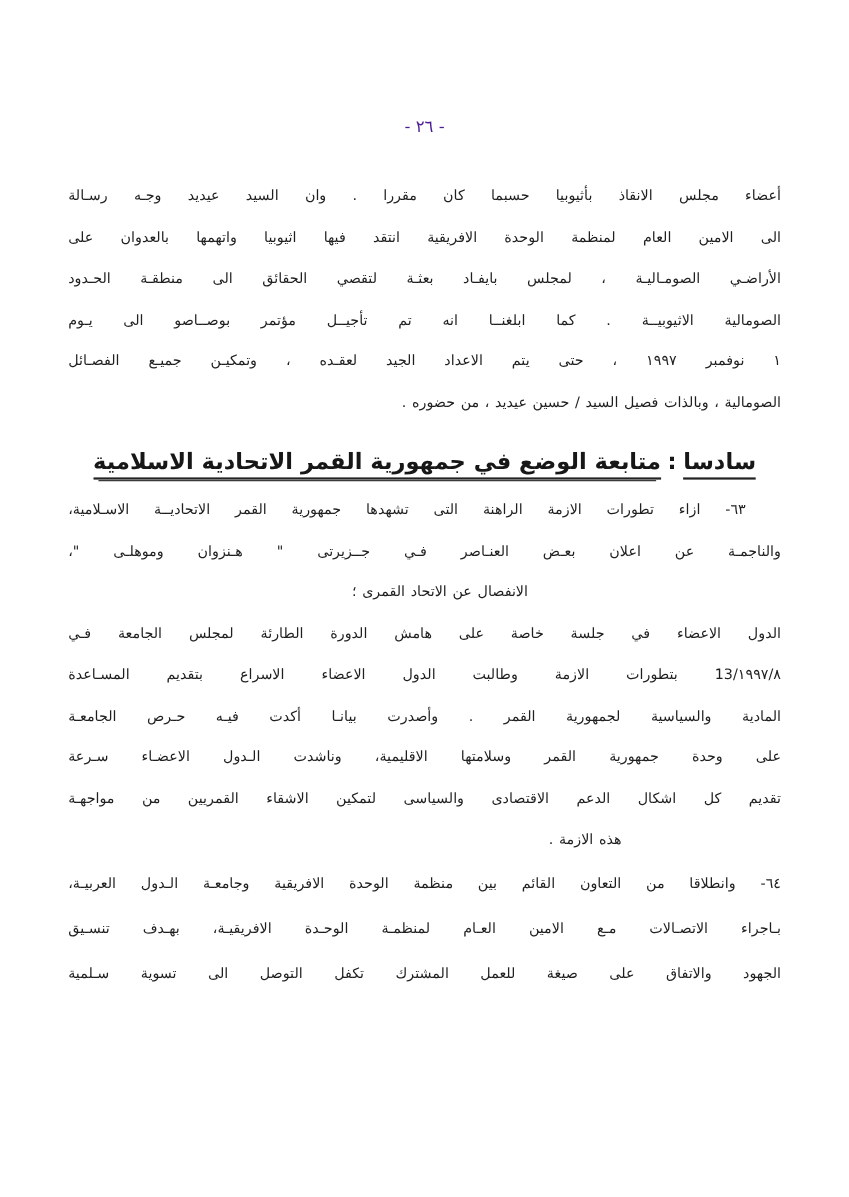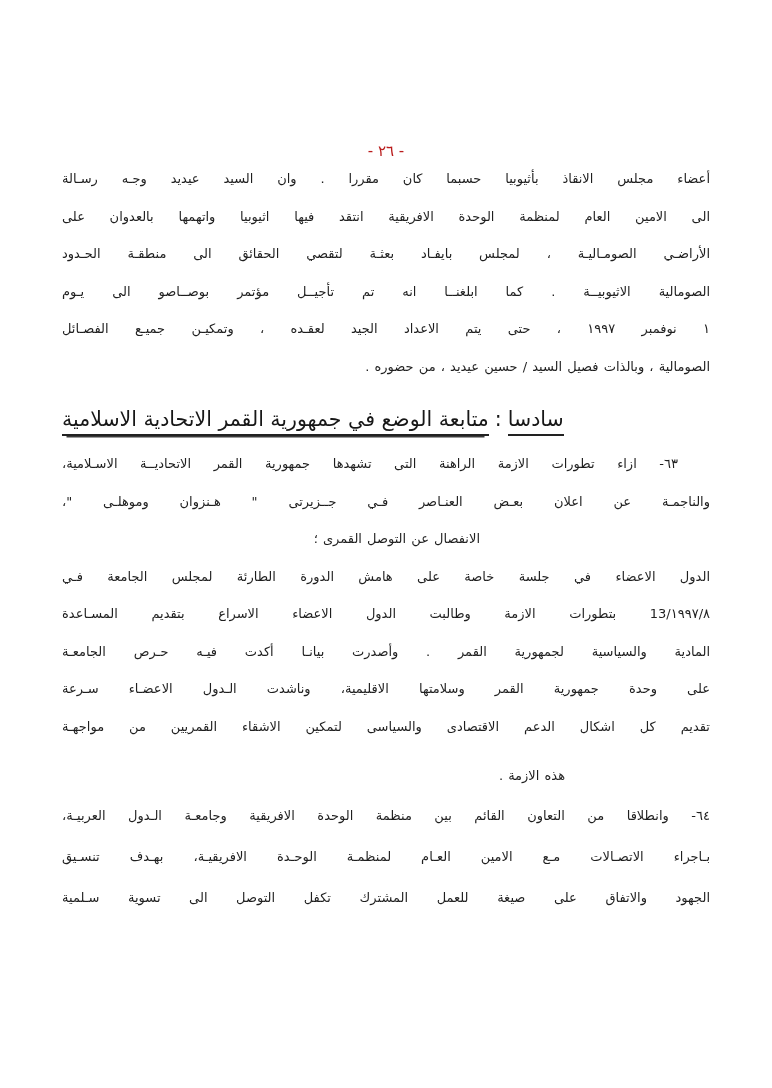--- a/index.html
+++ b/index.html
@@ -18,22 +18,21 @@
     direction: rtl;
   }
   .page-number {
     position: absolute;
     top: 106px;
     left: 0;
     right: 0;
     text-align: center;
     font-size: 15px;
     letter-spacing: 3px;
-    color: #b91c1c;
-    margin-top: 36px;
+    color: #4c1d95;
   }
   .content {
     position: absolute;
     top: 160px;
     right: 62px;
     width: 648px;
     direction: rtl;
   }
   .line {
     font-size: 13px;
@@ -41,30 +40,30 @@
     text-align: justify;
     text-align-last: justify;
     word-spacing: 1px;
     white-space: normal;
   }
   .line.short {
     text-align: center;
     text-align-last: right;
   }
   .pr-sm  { padding-right: 18px; }
-  .pr-md  { padding-right: 145px; margin-top: 12px; }
+  .pr-md  { padding-right: 145px; }
   .pr-lg  { padding-right: 230px; }
   .pr-item-first { padding-right: 32px; }
   .section-heading {
     margin-top: 17px;
     margin-bottom: 9px;
     font-size: 20.5px;
-    font-weight: normal;
+    font-weight: bold;
     line-height: 34px;
-    text-align: left;
+    text-align: center;
     color: #171717;
   }
   .heading-label {
     border-bottom: 2px solid #222222;
     padding-bottom: 3px;
   }
   .heading-sep { margin: 0 6px; }
   .heading-title {
     border-bottom: 2px solid #222222;
     padding-bottom: 3px;
@@ -93,21 +92,21 @@
       <div class="line short">الصومالية ، وبالذات فصيل السيد / حسين عيديد ، من حضوره .</div>
     </div>
 
     <div class="section-heading">
       <span class="heading-label">سادسا</span><span class="heading-sep">:</span><span class="heading-title">متابعة الوضع في جمهورية القمر الاتحادية الاسلامية</span>
     </div>
 
     <div class="numbered-item item63">
       <div class="line pr-item-first"><span class="item-number">٦٣-</span>&nbsp;<span class="item-text">ازاء تطورات الازمة الراهنة التى تشهدها جمهورية القمر الاتحاديــة الاسـلامية،</span></div>
       <div class="line">والناجمـة عن اعلان بعـض العنـاصر فـي جــزيرتى " هـنزوان وموهلـى "،</div>
-      <div class="line short pr-lg">الانفصال عن التوصل القمرى ؛</div>
+      <div class="line short pr-lg">الانفصال عن الاتحاد القمرى ؛</div>
       <div class="line">الدول الاعضاء في جلسة خاصة على هامش الدورة الطارئة لمجلس الجامعة فـي</div>
       <div class="line">١٩٩٧/٨/13 بتطورات الازمة وطالبت الدول الاعضاء الاسراع بتقديم  المسـاعدة</div>
       <div class="line">المادية والسياسية لجمهورية القمر .  وأصدرت بيانـا أكدت فيـه حـرص الجامعـة</div>
       <div class="line">على وحدة جمهورية القمر وسلامتها الاقليمية، وناشدت الـدول الاعضـاء سـرعة</div>
       <div class="line">تقديم كل اشكال الدعم الاقتصادى والسياسى لتمكين الاشقاء القمريين من مواجهـة</div>
       <div class="line short pr-md">هذه الازمة .</div>
     </div>
 
     <div class="numbered-item item64">
       <div class="line"><span class="item-number">٦٤-</span>&nbsp;<span class="item-text">وانطلاقا من التعاون القائم بين منظمة الوحدة الافريقية  وجامعـة الـدول العربيـة،</span></div>

